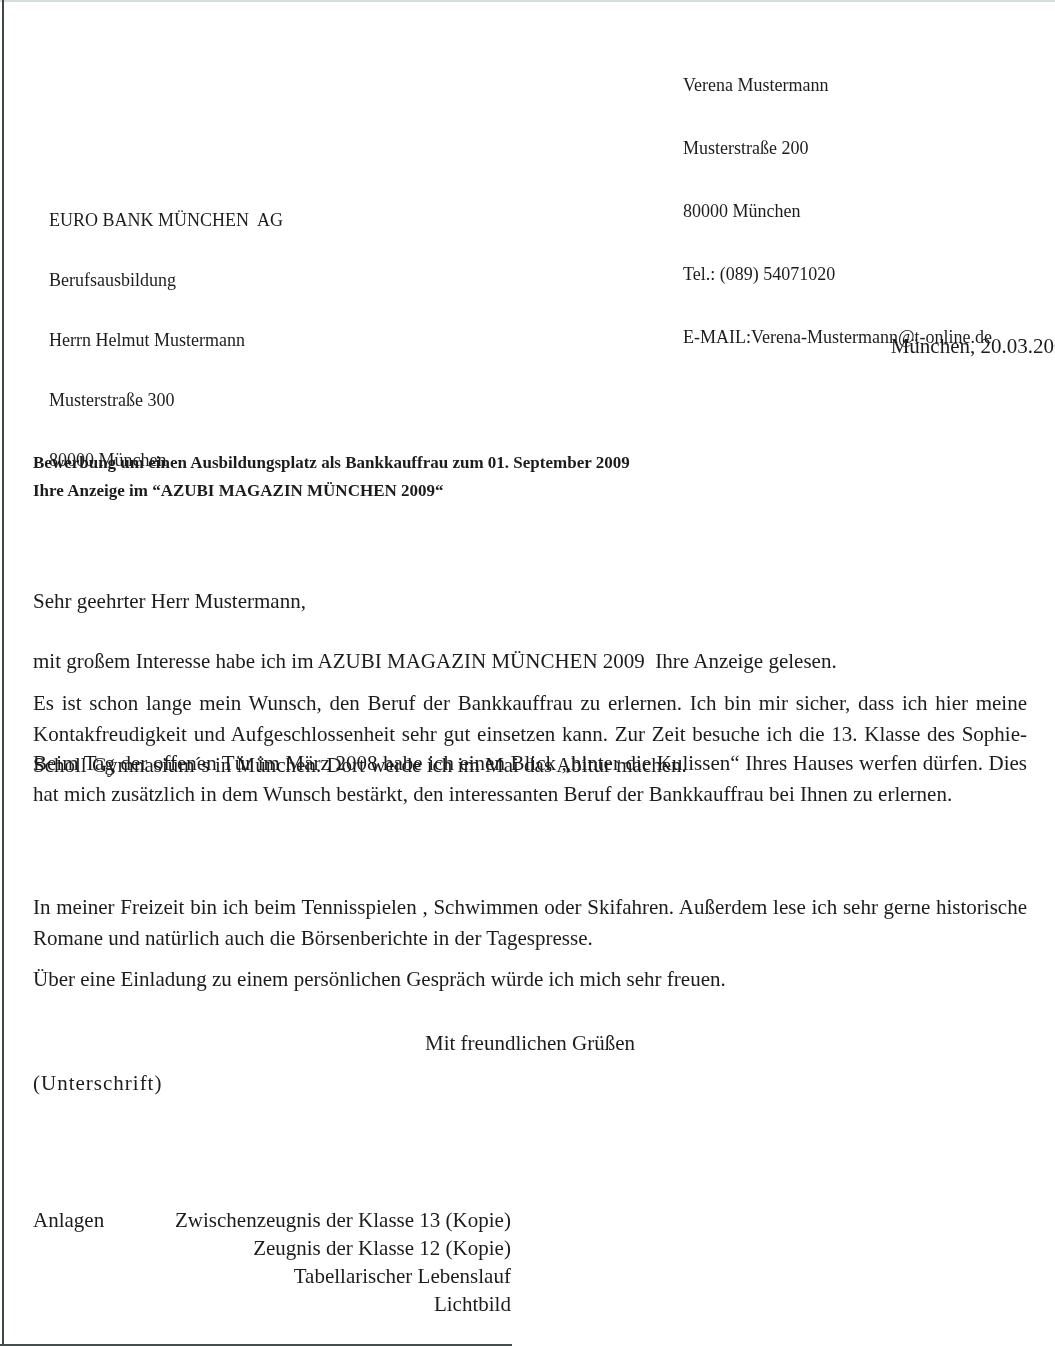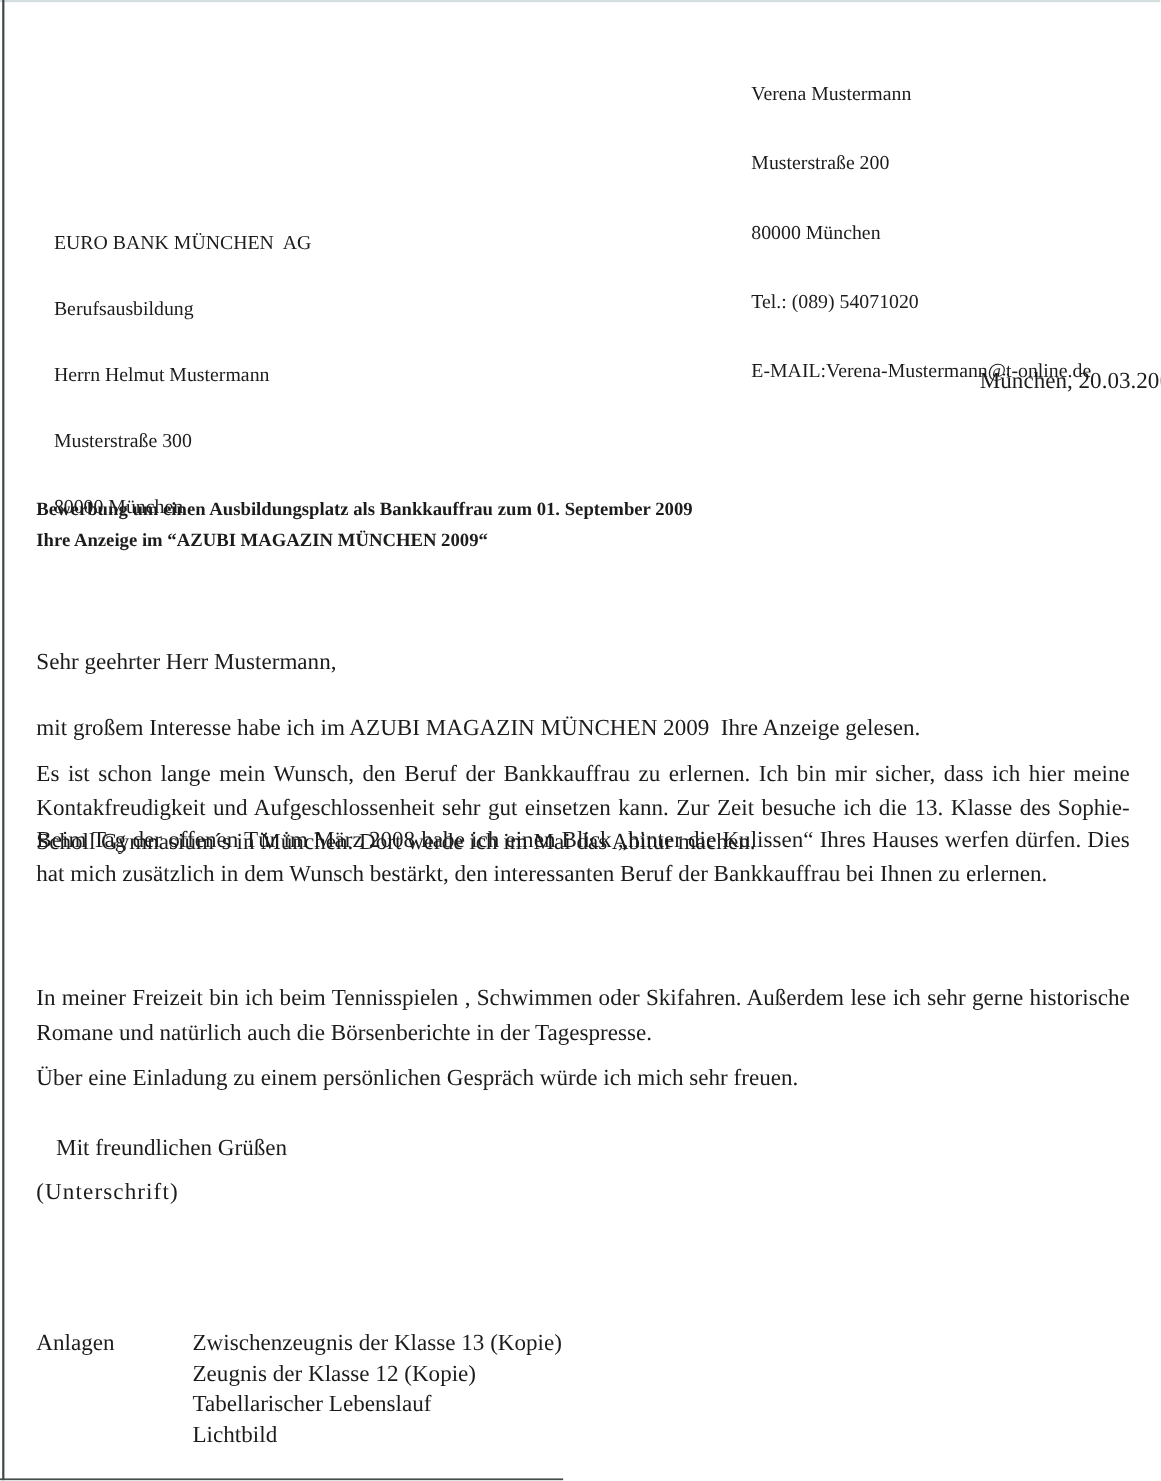--- a/index.html
+++ b/index.html
@@ -54,33 +54,33 @@
     position: absolute; left: 33px; width: 994px;
     font-size: 21px; line-height: 31px;
     text-align: justify;
   }
   .salutation   { top: 586px; text-align: left; }
   .para-1 { top: 646px; }
   .para-2 { top: 688px; }
   .para-3 { top: 748px; }
   .para-4 { top: 892px; }
   .para-5 { top: 964px; }
-  .closing      { top: 1028px; text-align: left; margin-left: 18px; }
+  .closing      { top: 1028px; text-align: center; }
   .signature-line {
     position: absolute; left: 33px; top: 1068px;
     font-size: 21px; line-height: 31px;
     letter-spacing: 1px;
   }
   .enclosures-block {
     position: absolute; left: 33px; top: 1206px;
     display: flex;
     font-size: 21px; line-height: 28px;
   }
   .enclosures-label { width: 142px; }
-  .enclosures-items div { white-space: pre; }
+  .enclosures-items div { white-space: pre; text-align: right; }
 </style>
 </head>
 <body>
 
 <div class="page">
 
   <div class="edge-top"></div>
   <div class="edge-left"></div>
   <div class="edge-bottom"></div>
 

